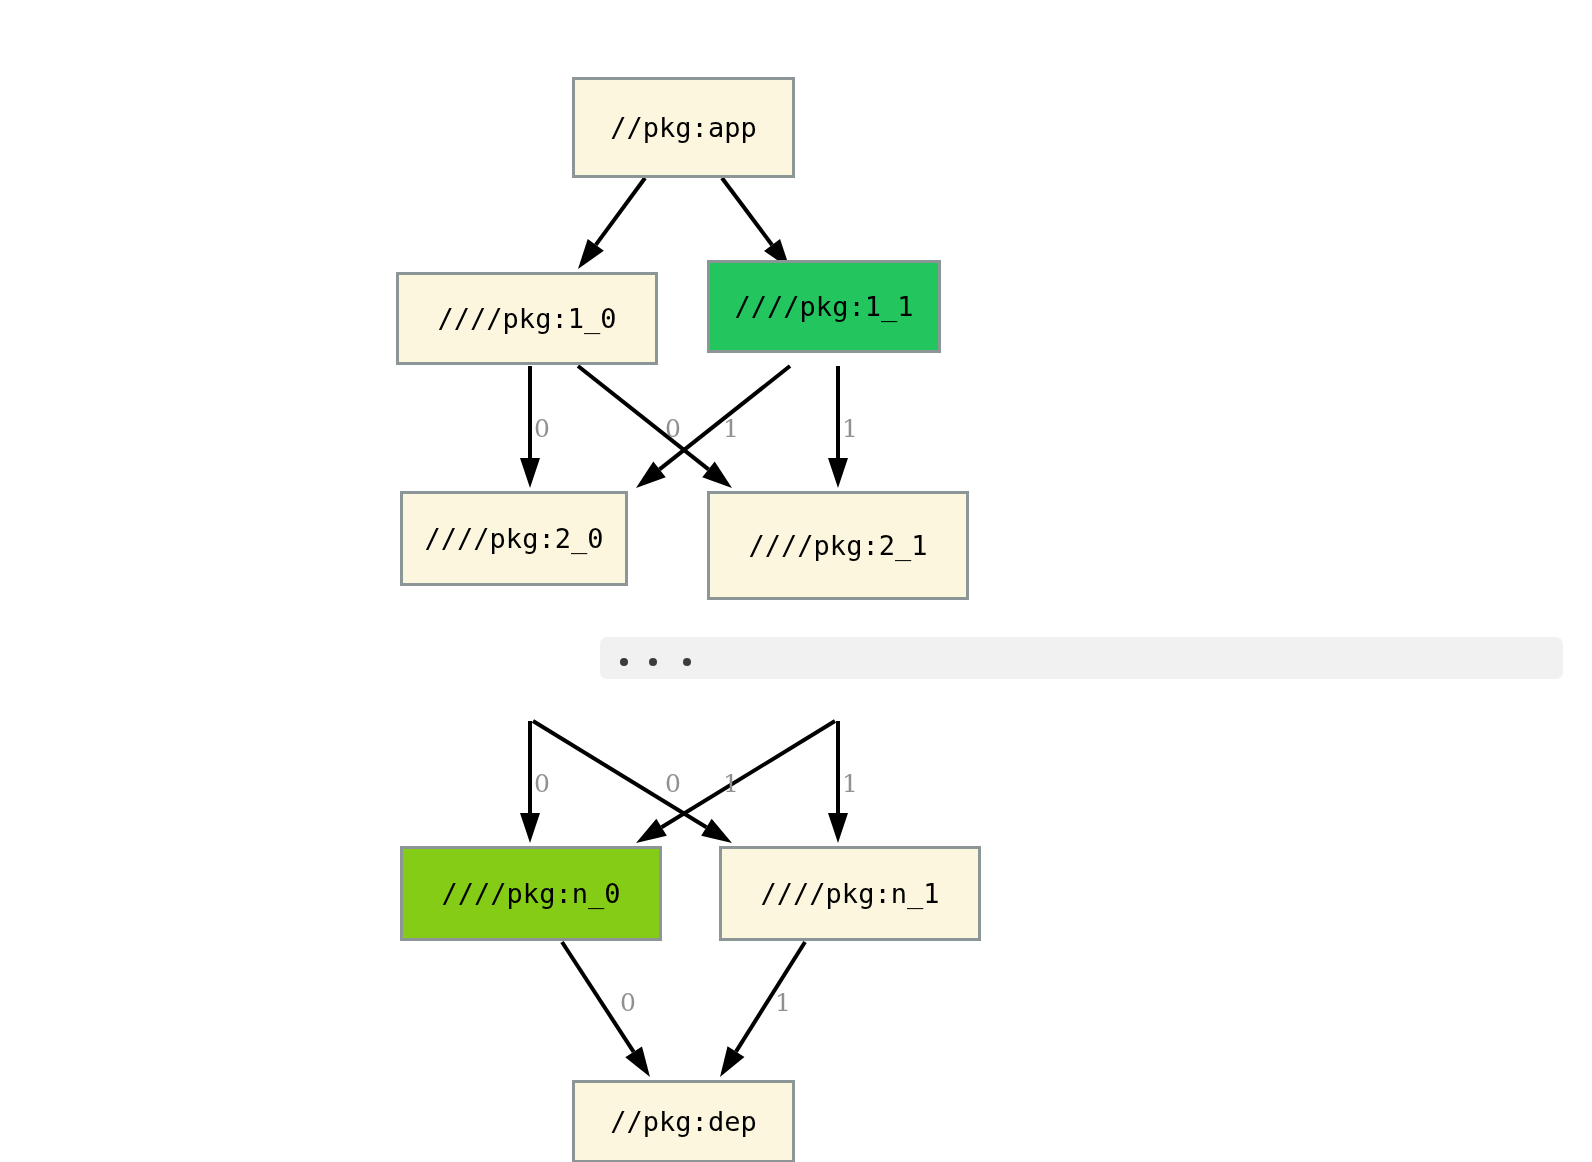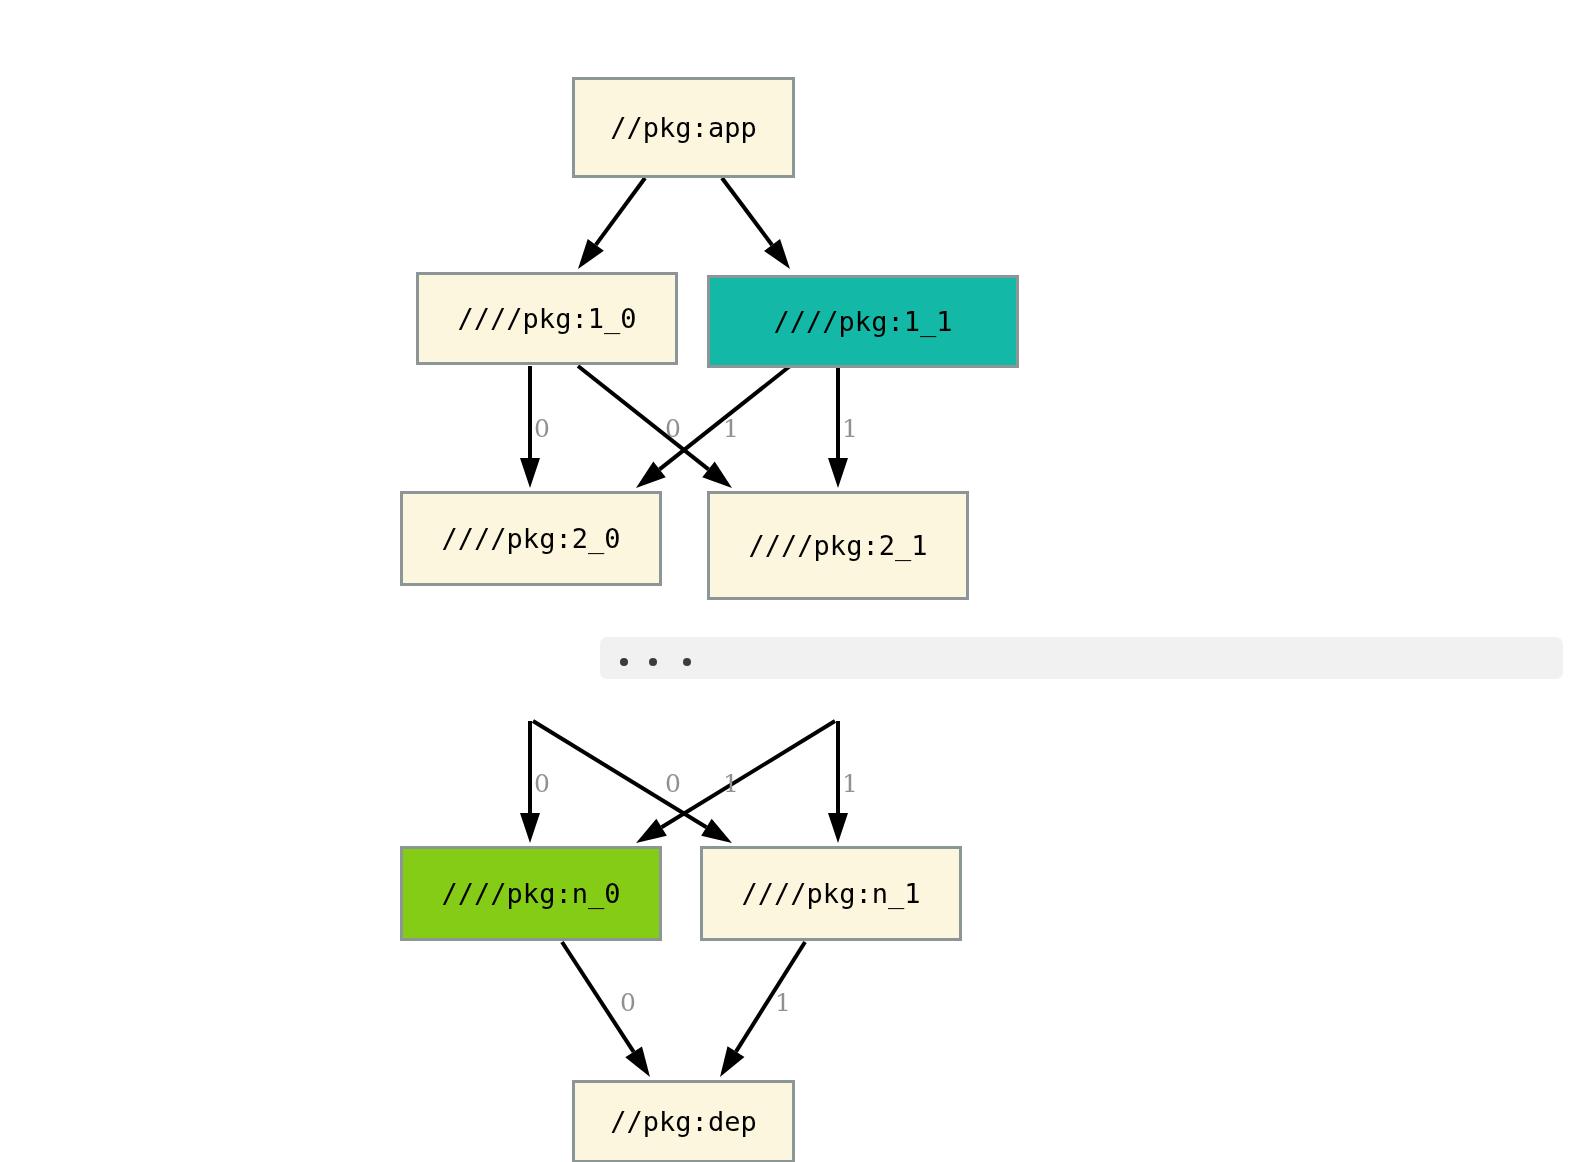--- a/index.html
+++ b/index.html
@@ -135,36 +135,36 @@
       <g>
         <path class="edge-path" d="M 805 901 L 735.9843980905841 1010.6130147973075"></path>
         <polygon class="edge-head" points="720,1036 727.5220696896866,1005.2848821004461 744.4467264914816,1015.941147494169"></polygon>
       </g>
     </svg>
 
   <div id="node-layer">
       <div class="node-box" style="left: 572px; top: 36px; width: 223px; height: 101px; background: rgb(253, 246, 222); border-color: rgb(140, 150, 150);">
         <span class="node-label">//pkg:app</span>
       </div>
-      <div class="node-box" style="left: 416px; top: 231px; width: 262px; height: 93px; background: rgb(253, 246, 222); border-color: rgb(140, 150, 150);">
+      <div class="node-box" style="left: 396px; top: 231px; width: 262px; height: 93px; background: rgb(253, 246, 222); border-color: rgb(140, 150, 150);">
         <span class="node-label">////pkg:1_0</span>
       </div>
-      <div class="node-box" style="left: 707px; top: 234px; width: 312px; height: 93px; background: #14b8a6; border-color: rgb(140, 150, 150);">
+      <div class="node-box" style="left: 707px; top: 219px; width: 234px; height: 93px; background: #22c55e; border-color: rgb(140, 150, 150);">
         <span class="node-label">////pkg:1_1</span>
       </div>
-      <div class="node-box" style="left: 400px; top: 450px; width: 262px; height: 95px; background: rgb(253, 246, 222); border-color: rgb(140, 150, 150);">
+      <div class="node-box" style="left: 400px; top: 450px; width: 228px; height: 95px; background: rgb(253, 246, 222); border-color: rgb(140, 150, 150);">
         <span class="node-label">////pkg:2_0</span>
       </div>
       <div class="node-box" style="left: 707px; top: 450px; width: 262px; height: 109px; background: rgb(253, 246, 222); border-color: rgb(140, 150, 150);">
         <span class="node-label">////pkg:2_1</span>
       </div>
       <div class="node-box" style="left: 400px; top: 805px; width: 262px; height: 95px; background: #84cc16; border-color: rgb(140, 150, 150);">
         <span class="node-label">////pkg:n_0</span>
       </div>
-      <div class="node-box" style="left: 700px; top: 805px; width: 262px; height: 95px; background: rgb(253, 246, 222); border-color: rgb(140, 150, 150);">
+      <div class="node-box" style="left: 719px; top: 805px; width: 262px; height: 95px; background: rgb(253, 246, 222); border-color: rgb(140, 150, 150);">
         <span class="node-label">////pkg:n_1</span>
       </div>
       <div class="node-box" style="left: 572px; top: 1039px; width: 223px; height: 83px; background: rgb(253, 246, 222); border-color: rgb(140, 150, 150);">
         <span class="node-label">//pkg:dep</span>
       </div>
     </div>
   <div id="label-layer">
       <div class="edge-label" style="left: 542px; top: 387px;">0</div>
       <div class="edge-label" style="left: 673px; top: 387px;">0</div>
       <div class="edge-label" style="left: 731px; top: 387px;">1</div>

